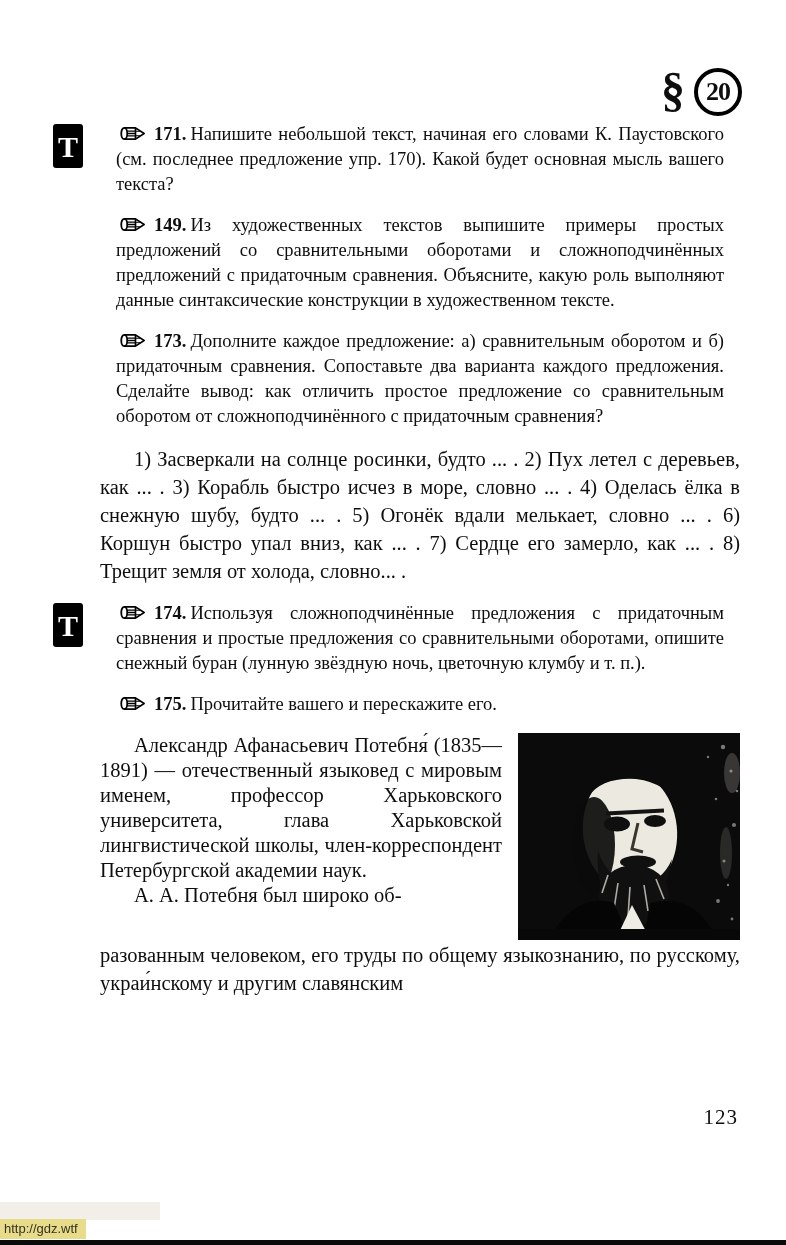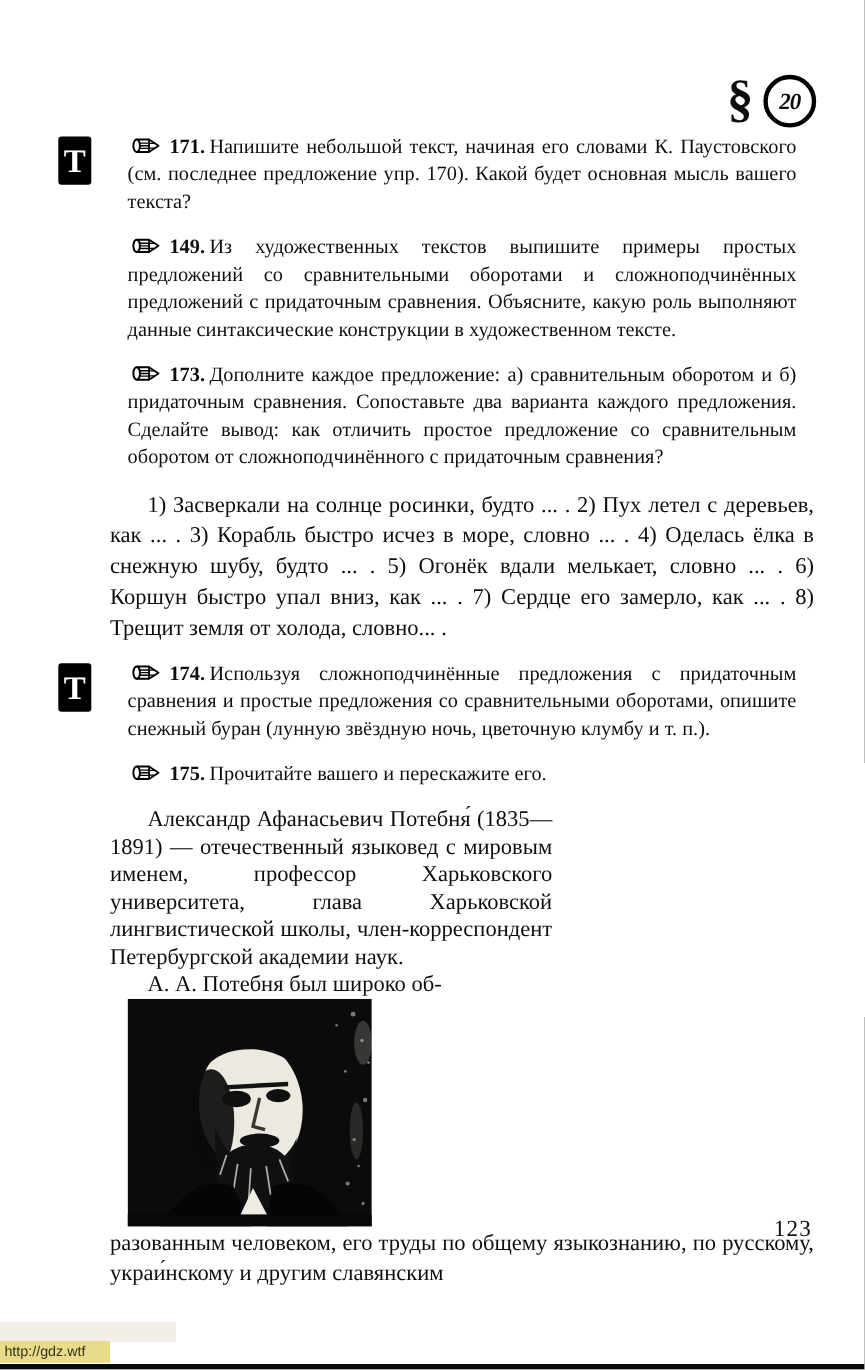--- a/index.html
+++ b/index.html
@@ -9,21 +9,21 @@
     font-family:"Liberation Serif", serif;
   }
   .content { position:absolute; left:100px; right:46px; top:0; }
 
   
   .section-badge { position:absolute; top:68px; right:44px; display:flex; align-items:center; gap:9px; }
   .section-symbol { font-size:48px; font-weight:bold; line-height:1; transform:translateY(-2px); }
   .section-circle {
     width:40px; height:40px; border:4px solid #000; border-radius:50%;
     display:flex; align-items:center; justify-content:center;
-    font-size:21px; font-weight:bold; letter-spacing:-1px;font-style:italic;
+    font-size:26px; font-weight:bold; letter-spacing:-1px;
   }
 
   
   .exercise { position:relative; text-align:justify; font-size:18.5px; line-height:25px; }
   .exercise p { margin:16px; }
   .m-top-first { margin-top:122px; }
   .m-top { margin-top:14px; }
   .ex-num { font-weight:bold; margin:0 4px 0 5px; }
   .ex-icon { display:inline-block; width:33px; height:15px; vertical-align:-1px; }
 
@@ -37,31 +37,31 @@
   .sentences {
     margin-top:11px; text-indent:34px; text-align:justify;
     font-size:20.5px; line-height:28px;
   }
 
   .article-heading {
     margin-top:15px; text-align:center; font-weight:bold;
     font-size:20px; word-spacing:9px; letter-spacing:0.5px;
   }
 
-  .bio-row { display:flex; margin-top:13px;flex-direction:column; }
+  .bio-row { display:flex; margin-top:13px; }
   .bio-col { width:402px; font-size:20.5px; line-height:25px; text-align:justify; }
   .bio-col p { margin:0; text-indent:34px; }
   .photo-wrap { margin-left:16px; width:222px; height:207px; flex:none; }
   .bio-rest { font-size:20.5px; line-height:28px; text-align:justify; margin-top:1px; }
 
   .page-number { position:absolute; top:1105px; right:48px; font-size:21px; letter-spacing:1px; }
 
   .scan-shade { position:absolute; left:0; top:1202px; width:160px; height:18px; background:#f1efe8; }
   .watermark {
-    position:absolute; left:0; top:1219px; padding:2px 22px 3px 4px;
+    position:absolute; left:0; top:1219px; padding:2px 8px 3px 4px;
     font-family:"Liberation Sans", sans-serif; font-size:13px; color:#33331f;
   }
   .bottom-bar { position:absolute; left:0; bottom:0; width:100%; height:5px; background:#0a0a0a; }
 </style>
 </head>
 <body>
 
 <div class="page">
 
   <div class="section-badge">

